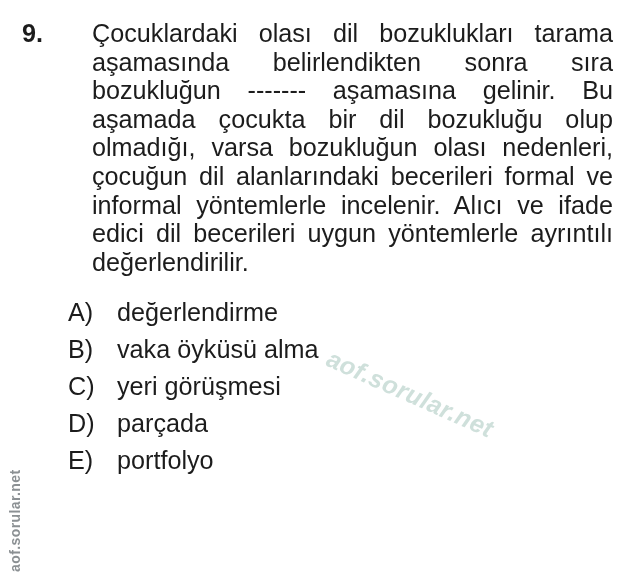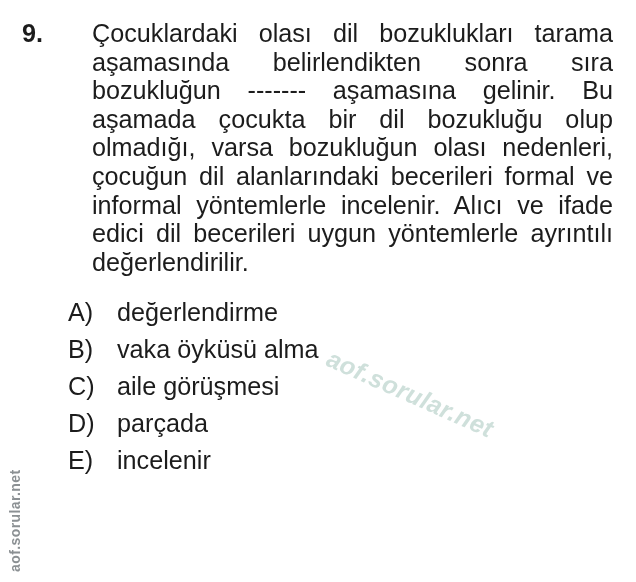--- a/index.html
+++ b/index.html
@@ -102,29 +102,29 @@
         <div class="option-row">
           <span class="option-letter">A)</span>
           <span class="option-text">değerlendirme</span>
         </div>
         <div class="option-row">
           <span class="option-letter">B)</span>
           <span class="option-text">vaka öyküsü alma</span>
         </div>
         <div class="option-row">
           <span class="option-letter">C)</span>
-          <span class="option-text">aile görüşmesi</span>
+          <span class="option-text">yeri görüşmesi</span>
         </div>
         <div class="option-row">
           <span class="option-letter">D)</span>
           <span class="option-text">parçada</span>
         </div>
         <div class="option-row">
           <span class="option-letter">E)</span>
-          <span class="option-text">incelenir</span>
+          <span class="option-text">portfolyo</span>
         </div>
       </div>
     </div>
   </div>
 
   <div class="wm-diagonal" style="color: rgb(207, 224, 219);">aof.sorular.net</div>
 
   <div class="wm-vertical" style="color: rgb(139, 144, 147);">aof.sorular.net</div>
 
 </div>

